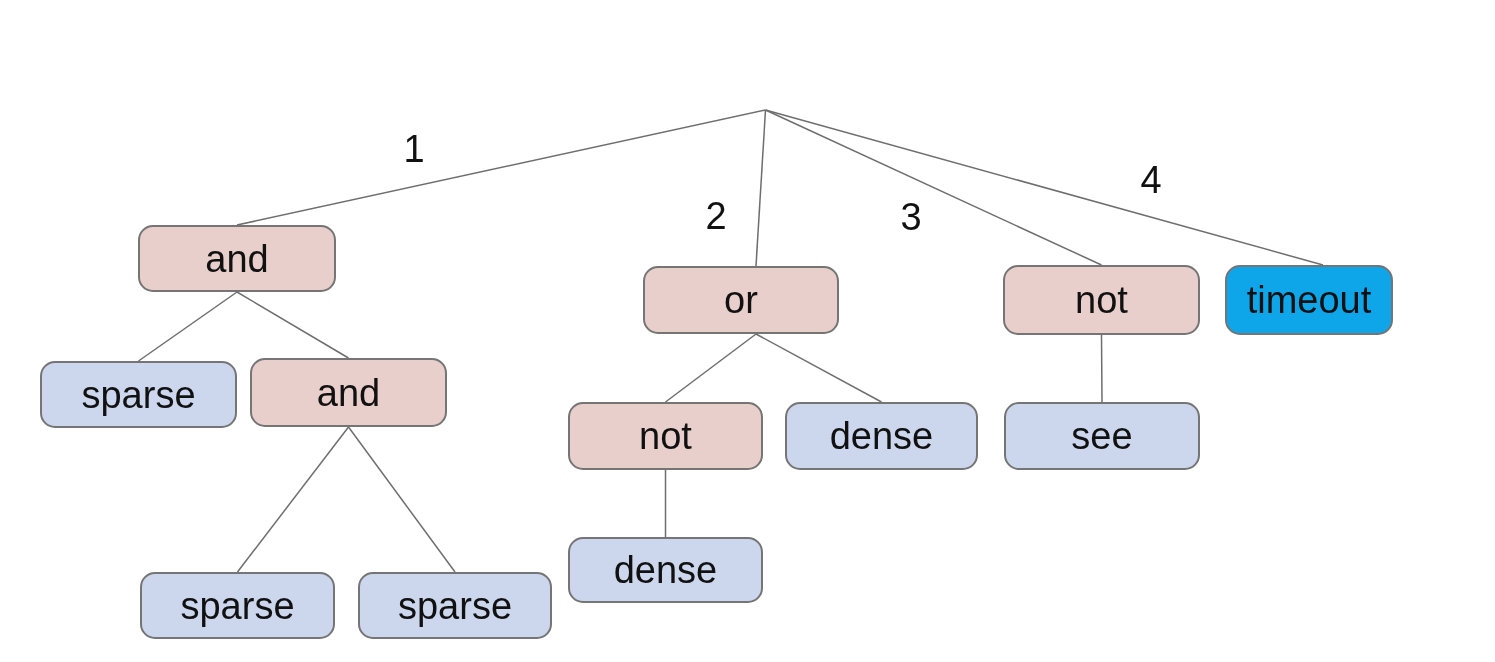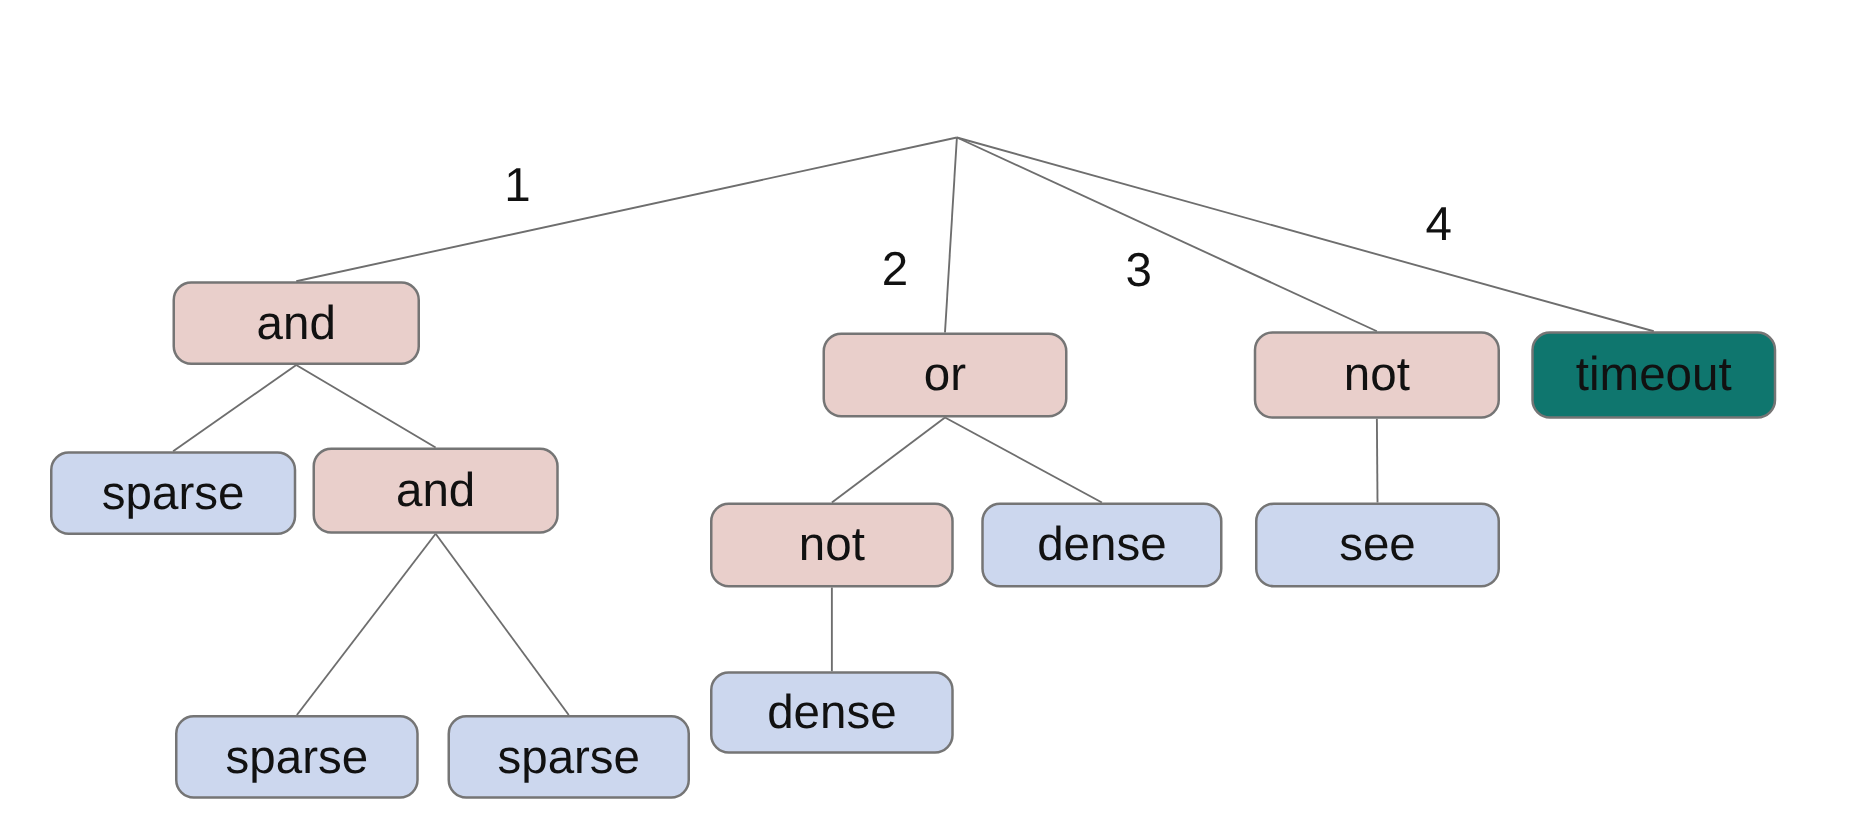--- a/index.html
+++ b/index.html
@@ -62,27 +62,27 @@
       <line x1="665.5" y1="470" x2="665.5" y2="537" stroke="#6e6e6e" stroke-width="1.5"></line>
       <line x1="1101.5" y1="335" x2="1102" y2="402" stroke="#6e6e6e" stroke-width="1.5"></line>
     </svg>
 <div class="edge-label" style="left: 414px; top: 149px; color: rgb(17, 17, 17);">1</div>
     <div class="edge-label" style="left: 716px; top: 216px; color: rgb(17, 17, 17);">2</div>
     <div class="edge-label" style="left: 911px; top: 217px; color: rgb(17, 17, 17);">3</div>
     <div class="edge-label" style="left: 1151px; top: 180px; color: rgb(17, 17, 17);">4</div>
     <div class="node" style="left: 138px; top: 225px; width: 198px; height: 67px; background: rgb(233, 207, 203); border-color: rgb(117, 117, 117); color: rgb(17, 17, 17);">
       <span>and</span>
     </div>
-    <div class="node" style="left: 658px; top: 266px; width: 196px; height: 68px; background: rgb(233, 207, 203); border-color: rgb(117, 117, 117); color: rgb(17, 17, 17);">
+    <div class="node" style="left: 643px; top: 266px; width: 196px; height: 68px; background: rgb(233, 207, 203); border-color: rgb(117, 117, 117); color: rgb(17, 17, 17);">
       <span>or</span>
     </div>
     <div class="node" style="left: 1003px; top: 265px; width: 197px; height: 70px; background: rgb(233, 207, 203); border-color: rgb(117, 117, 117); color: rgb(17, 17, 17);">
       <span>not</span>
     </div>
-    <div class="node" style="left: 1225px; top: 265px; width: 196px; height: 70px; background: #0f766e; border-color: rgb(117, 117, 117); color: rgb(17, 17, 17);">
+    <div class="node" style="left: 1225px; top: 265px; width: 168px; height: 70px; background: #0ea5e9; border-color: rgb(117, 117, 117); color: rgb(17, 17, 17);">
       <span>timeout</span>
     </div>
     <div class="node" style="left: 40px; top: 361px; width: 197px; height: 67px; background: rgb(204, 215, 238); border-color: rgb(117, 117, 117); color: rgb(17, 17, 17);">
       <span>sparse</span>
     </div>
     <div class="node" style="left: 250px; top: 358px; width: 197px; height: 69px; background: rgb(233, 207, 203); border-color: rgb(117, 117, 117); color: rgb(17, 17, 17);">
       <span>and</span>
     </div>
     <div class="node" style="left: 568px; top: 402px; width: 195px; height: 68px; background: rgb(233, 207, 203); border-color: rgb(117, 117, 117); color: rgb(17, 17, 17);">
       <span>not</span>

